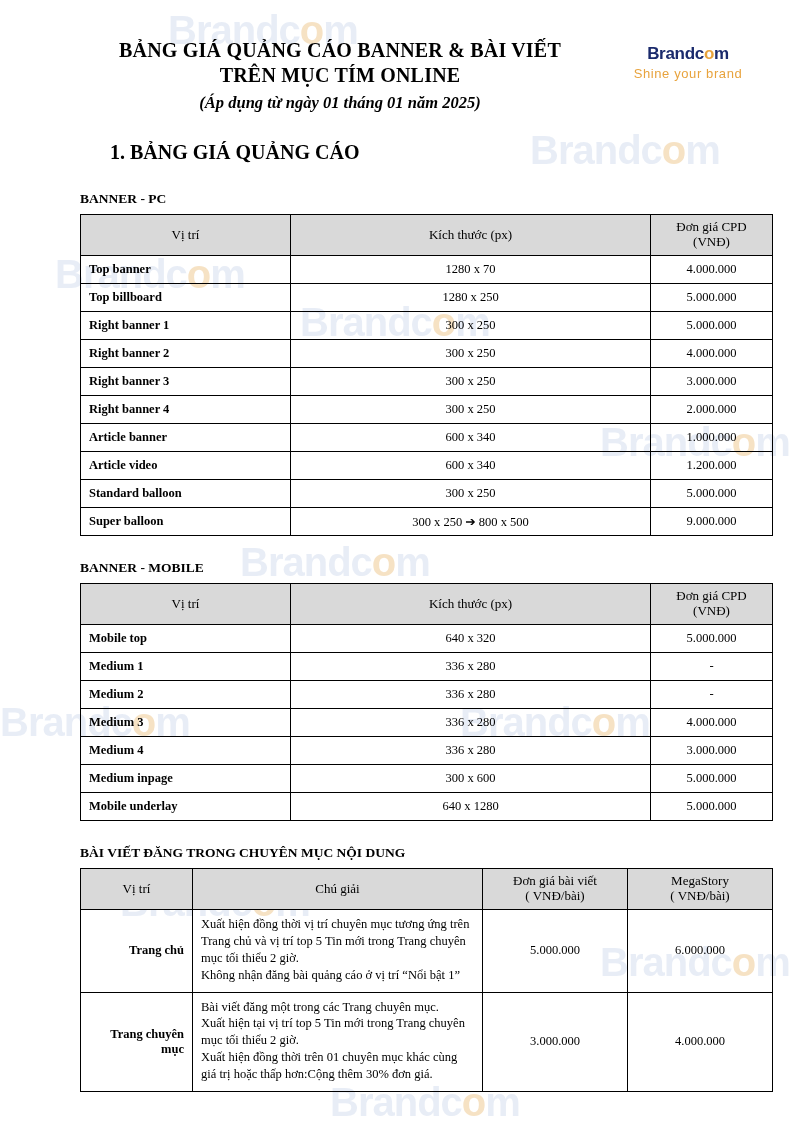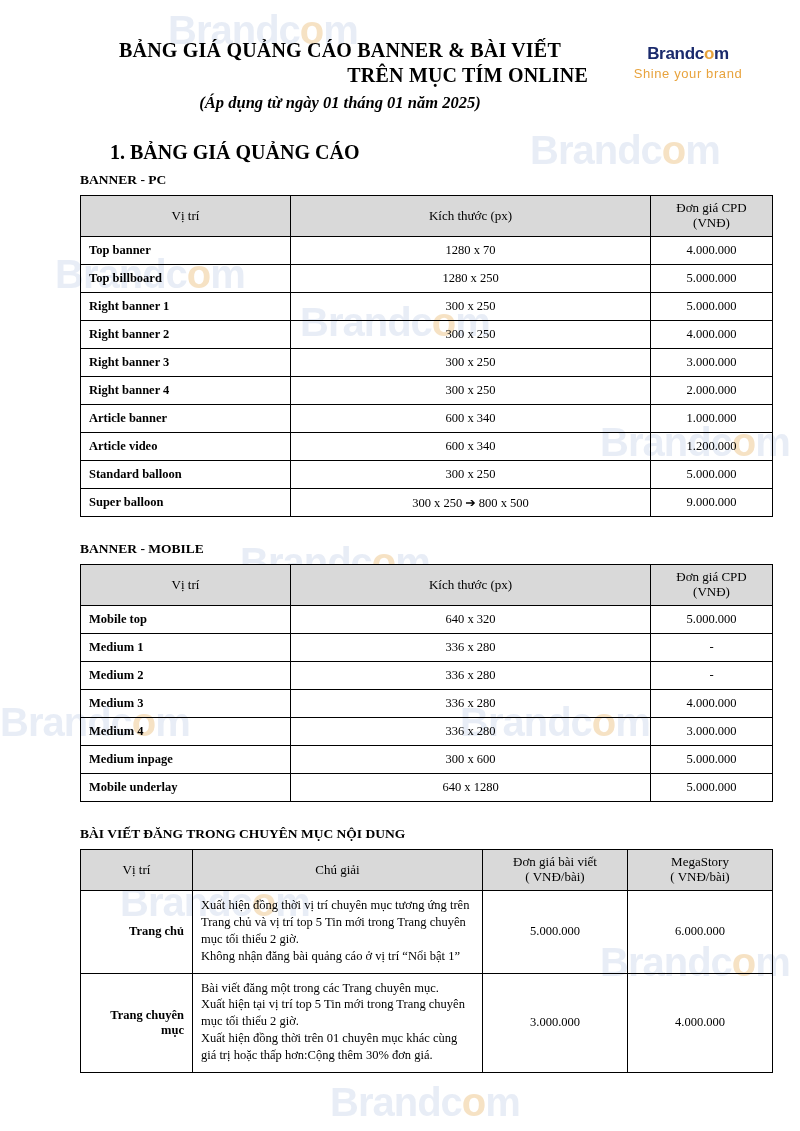--- a/index.html
+++ b/index.html
@@ -54,21 +54,21 @@
     flex: 1;
     text-align: center;
     padding-left: 40px;
   }
   .doc-title {
     font-size: 20px;
     font-weight: bold;
     line-height: 1.25;
     letter-spacing: 0.2px;
   }
-  .doc-title .line2 { display: block; text-align: right; }
+  .doc-title .line2 { display: block; }
   .doc-subtitle {
     font-size: 16.5px;
     font-style: italic;
     font-weight: bold;
     margin-top: 5px;
   }
 
   .logo {
     width: 120px;
     text-align: center;
@@ -95,21 +95,21 @@
 
   .section-title {
     font-size: 20px;
     font-weight: bold;
     margin: 28px 0 0 58px;
   }
 
   .sub-heading {
     font-size: 13.5px;
     font-weight: bold;
-    margin: 8px 0 7px 28px;
+    margin: 27px 0 7px 28px;
   }
   .sub-heading.wide {
     margin-top: 24px;
   }
 
   table {
     border-collapse: collapse;
     margin-left: 28px;
     width: 692px;
     table-layout: fixed;

